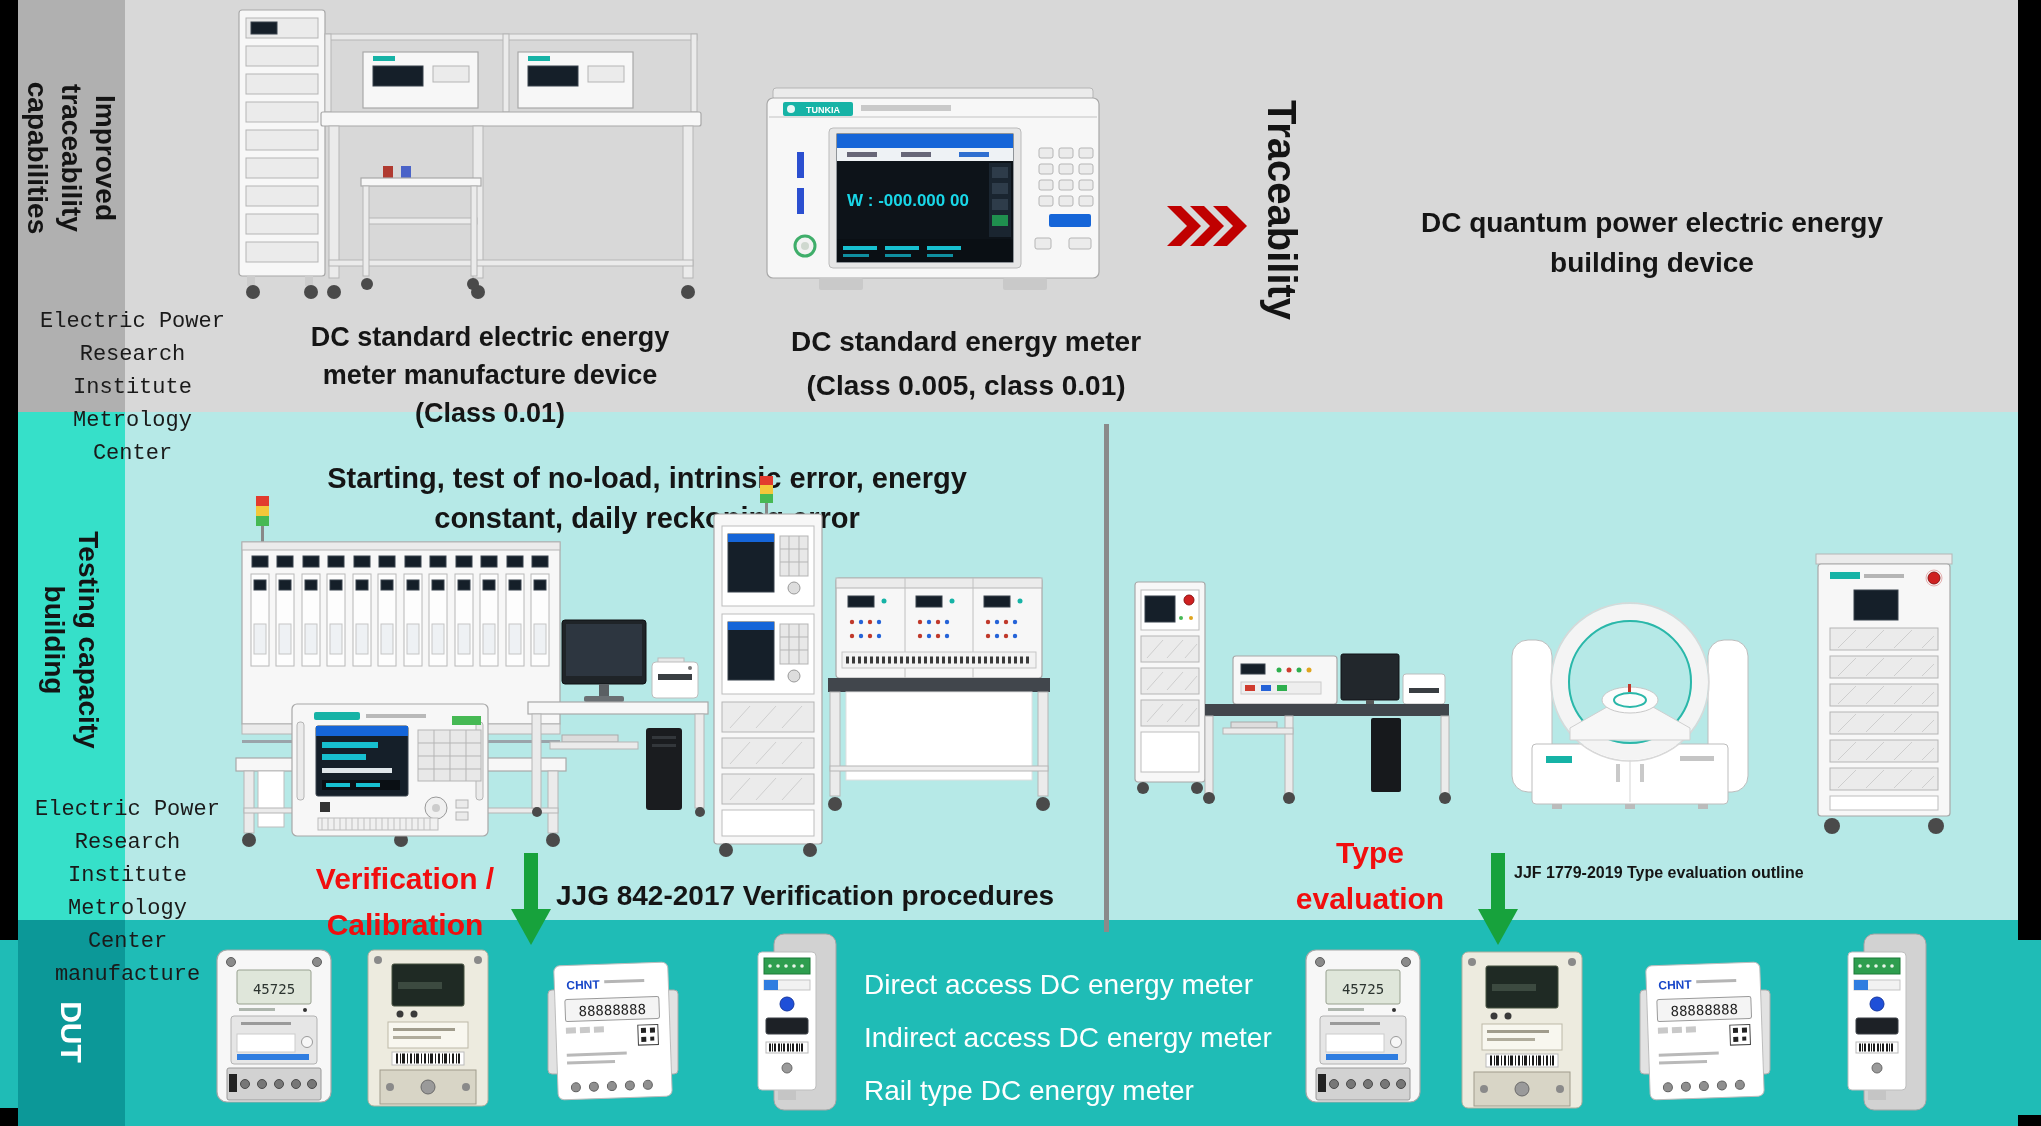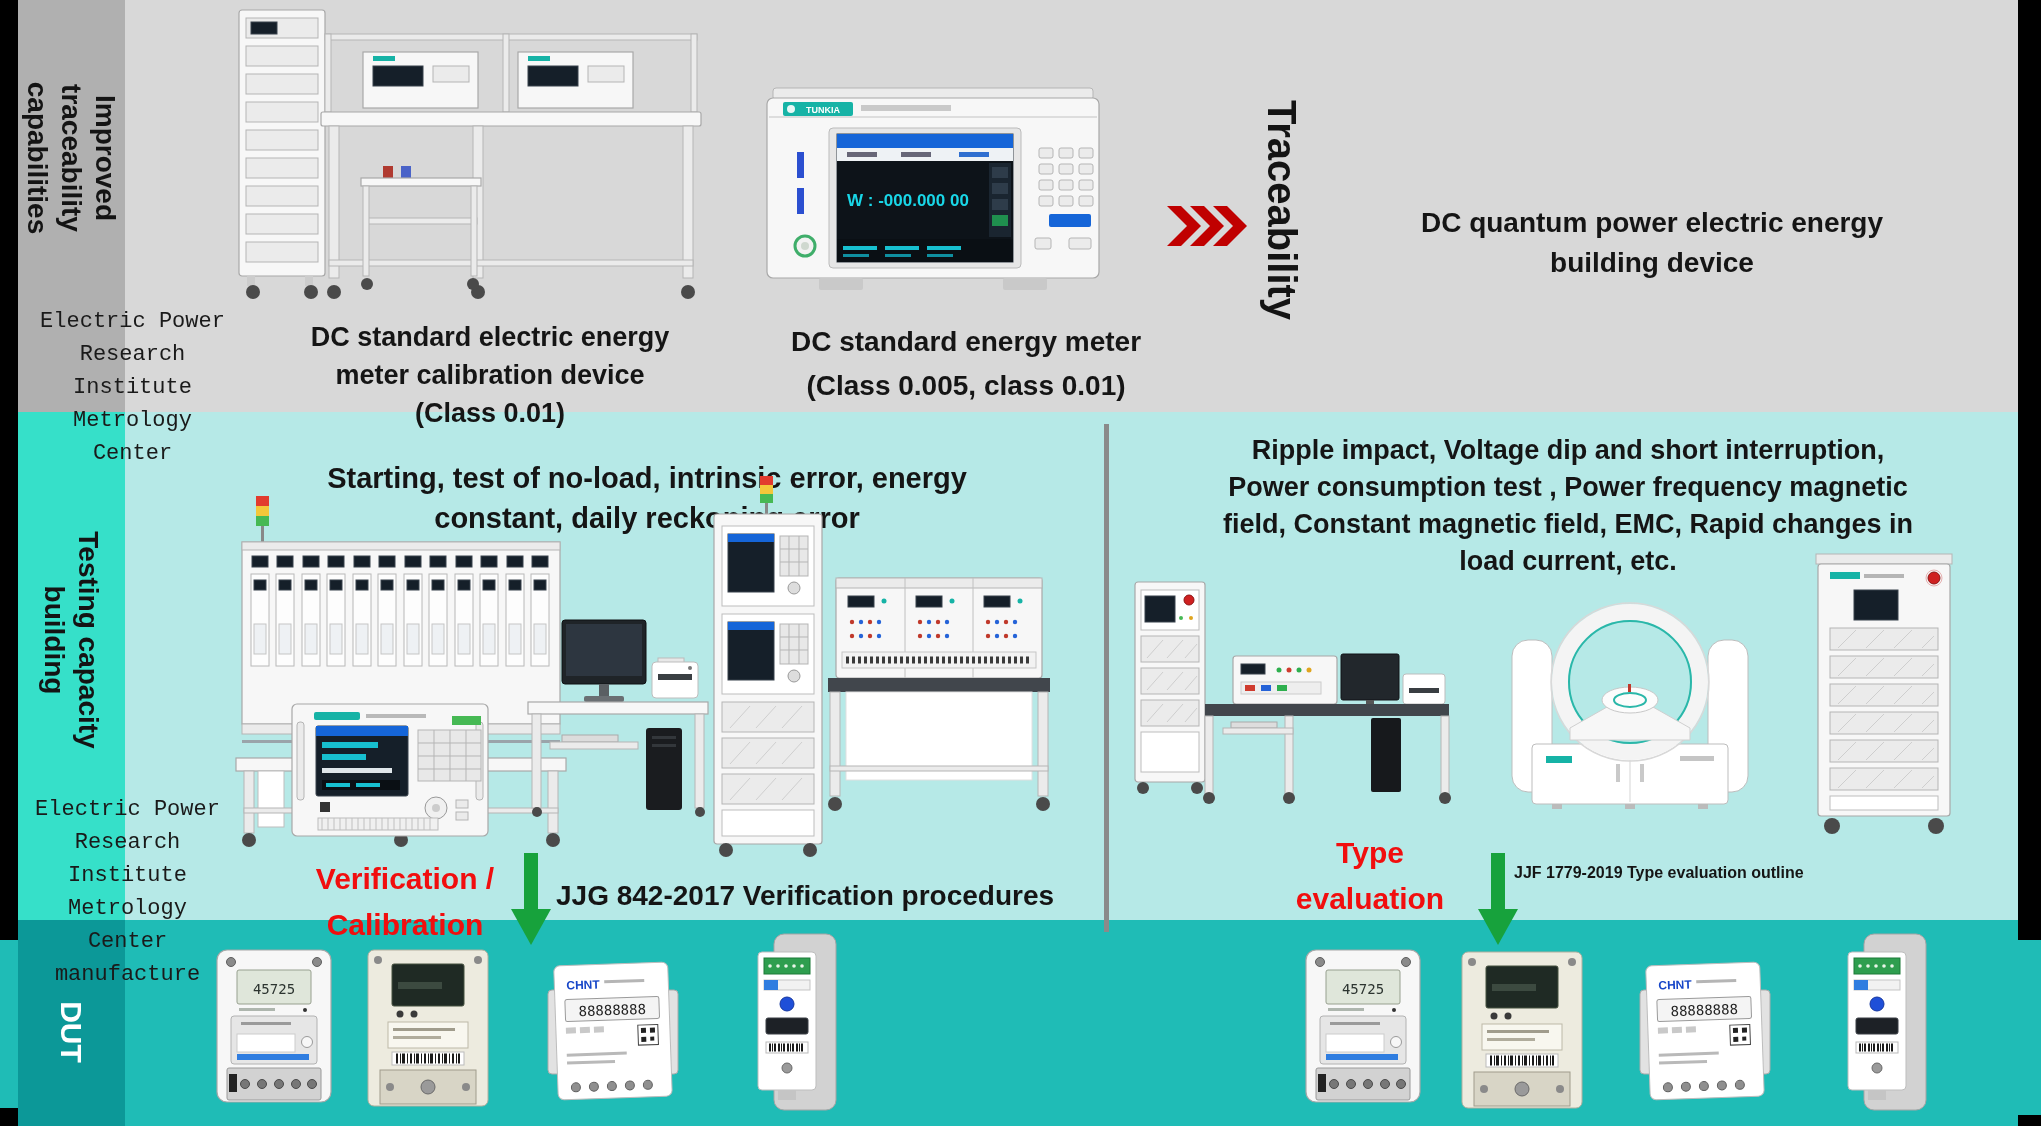--- a/index.html
+++ b/index.html
@@ -66,60 +66,61 @@
 
   <div class="abs org pre" style="left:30px;top:305px;width:205px;">Electric Power
 Research Institute
 Metrology Center</div>
   <div class="abs org pre" style="left:25px;top:793px;width:205px;">Electric Power
 Research Institute
 Metrology Center
 manufacture</div>
 
   <div class="abs cap pre" style="left:255px;top:318px;width:470px;font-size:27px;line-height:38px;">DC standard electric energy
-meter calibration device
+meter manufacture device
 (Class 0.01)</div>
   <div class="abs cap pre" style="left:746px;top:320px;width:440px;font-size:28px;line-height:44px;">DC standard energy meter
 (Class 0.005, class 0.01)</div>
   <div class="abs cap pre" style="left:1352px;top:203px;width:600px;font-size:28px;line-height:40px;">DC quantum power electric energy
 building device</div>
 
   <svg class="abs" style="left:1167px;top:206px;" width="80" height="40" viewBox="0 0 80 40">
     <defs>
         <g id="chv">
           <polygon points="0,0 14,0 34,20 14,40 0,40 20,20" fill="#c00000"></polygon>
         </g>
       </defs>
     <use href="#chv" x="0"></use>
       <use href="#chv" x="23"></use>
       <use href="#chv" x="46"></use>
   </svg>
 
   <div class="abs cap pre" style="left:247px;top:458px;width:800px;font-size:29px;line-height:40px;">Starting, test of no-load, intrinsic error,  energy
 constant, daily reckoning error</div>
-  <div class="abs cap pre" style="left:1118px;top:432px;width:900px;font-size:27px;line-height:37px;">Ripple impact, Voltage dip and short interruption,
-Power consumption test , Power frequency magnetic
-field, Constant magnetic field, EMC, Rapid changes in
-load current, etc.</div>
   <div class="abs cap pre red" style="left:250px;top:856px;width:310px;font-size:30px;line-height:46px;">Verification /
 Calibration</div>
   <div class="abs cap nowrap" style="left:556px;top:880px;font-size:28px;">JJG 842-2017 Verification procedures</div>
   <div class="abs cap pre red" style="left:1240px;top:830px;width:260px;font-size:30px;line-height:46px;">Type
 evaluation</div>
   <div class="abs cap nowrap" style="left:1514px;top:864px;font-size:16px;">JJF 1779-2019 Type evaluation outline</div>
 
   <svg class="abs" style="left:511px;top:853px;" width="40" height="92" viewBox="0 0 40 92">
     <rect x="13" y="0" width="14" height="60" fill="#17a23c"></rect>
       <polygon points="0,56 40,56 20,92" fill="#17a23c"></polygon>
   </svg>
   <svg class="abs" style="left:1478px;top:853px;" width="40" height="92" viewBox="0 0 40 92">
     <rect x="13" y="0" width="14" height="60" fill="#17a23c"></rect>
       <polygon points="0,56 40,56 20,92" fill="#17a23c"></polygon>
   </svg>
 
+  <div class="abs mtypes" style="left:864px;top:958px;">
+    <div>Direct access DC energy meter</div>
+    <div>Indirect access DC energy meter</div>
+    <div>Rail type DC energy meter</div>
+  </div>
 
   <svg class="abs" style="left:233px;top:8px;" width="470" height="298" viewBox="0 0 470 298">
     <rect x="6" y="2" width="86" height="266" rx="3" class="w"></rect>
     <rect x="13" y="10" width="72" height="20" class="pnl"></rect>
       <rect x="18" y="14" width="26" height="12" class="scr"></rect>
     <rect x="13" y="38" width="72" height="20" class="pnl"></rect>
       <rect x="13" y="66" width="72" height="20" class="pnl"></rect>
     <rect x="13" y="94" width="72" height="20" class="pnl"></rect>
       <rect x="13" y="122" width="72" height="20" class="pnl"></rect>
     <rect x="13" y="150" width="72" height="20" class="pnl"></rect>

